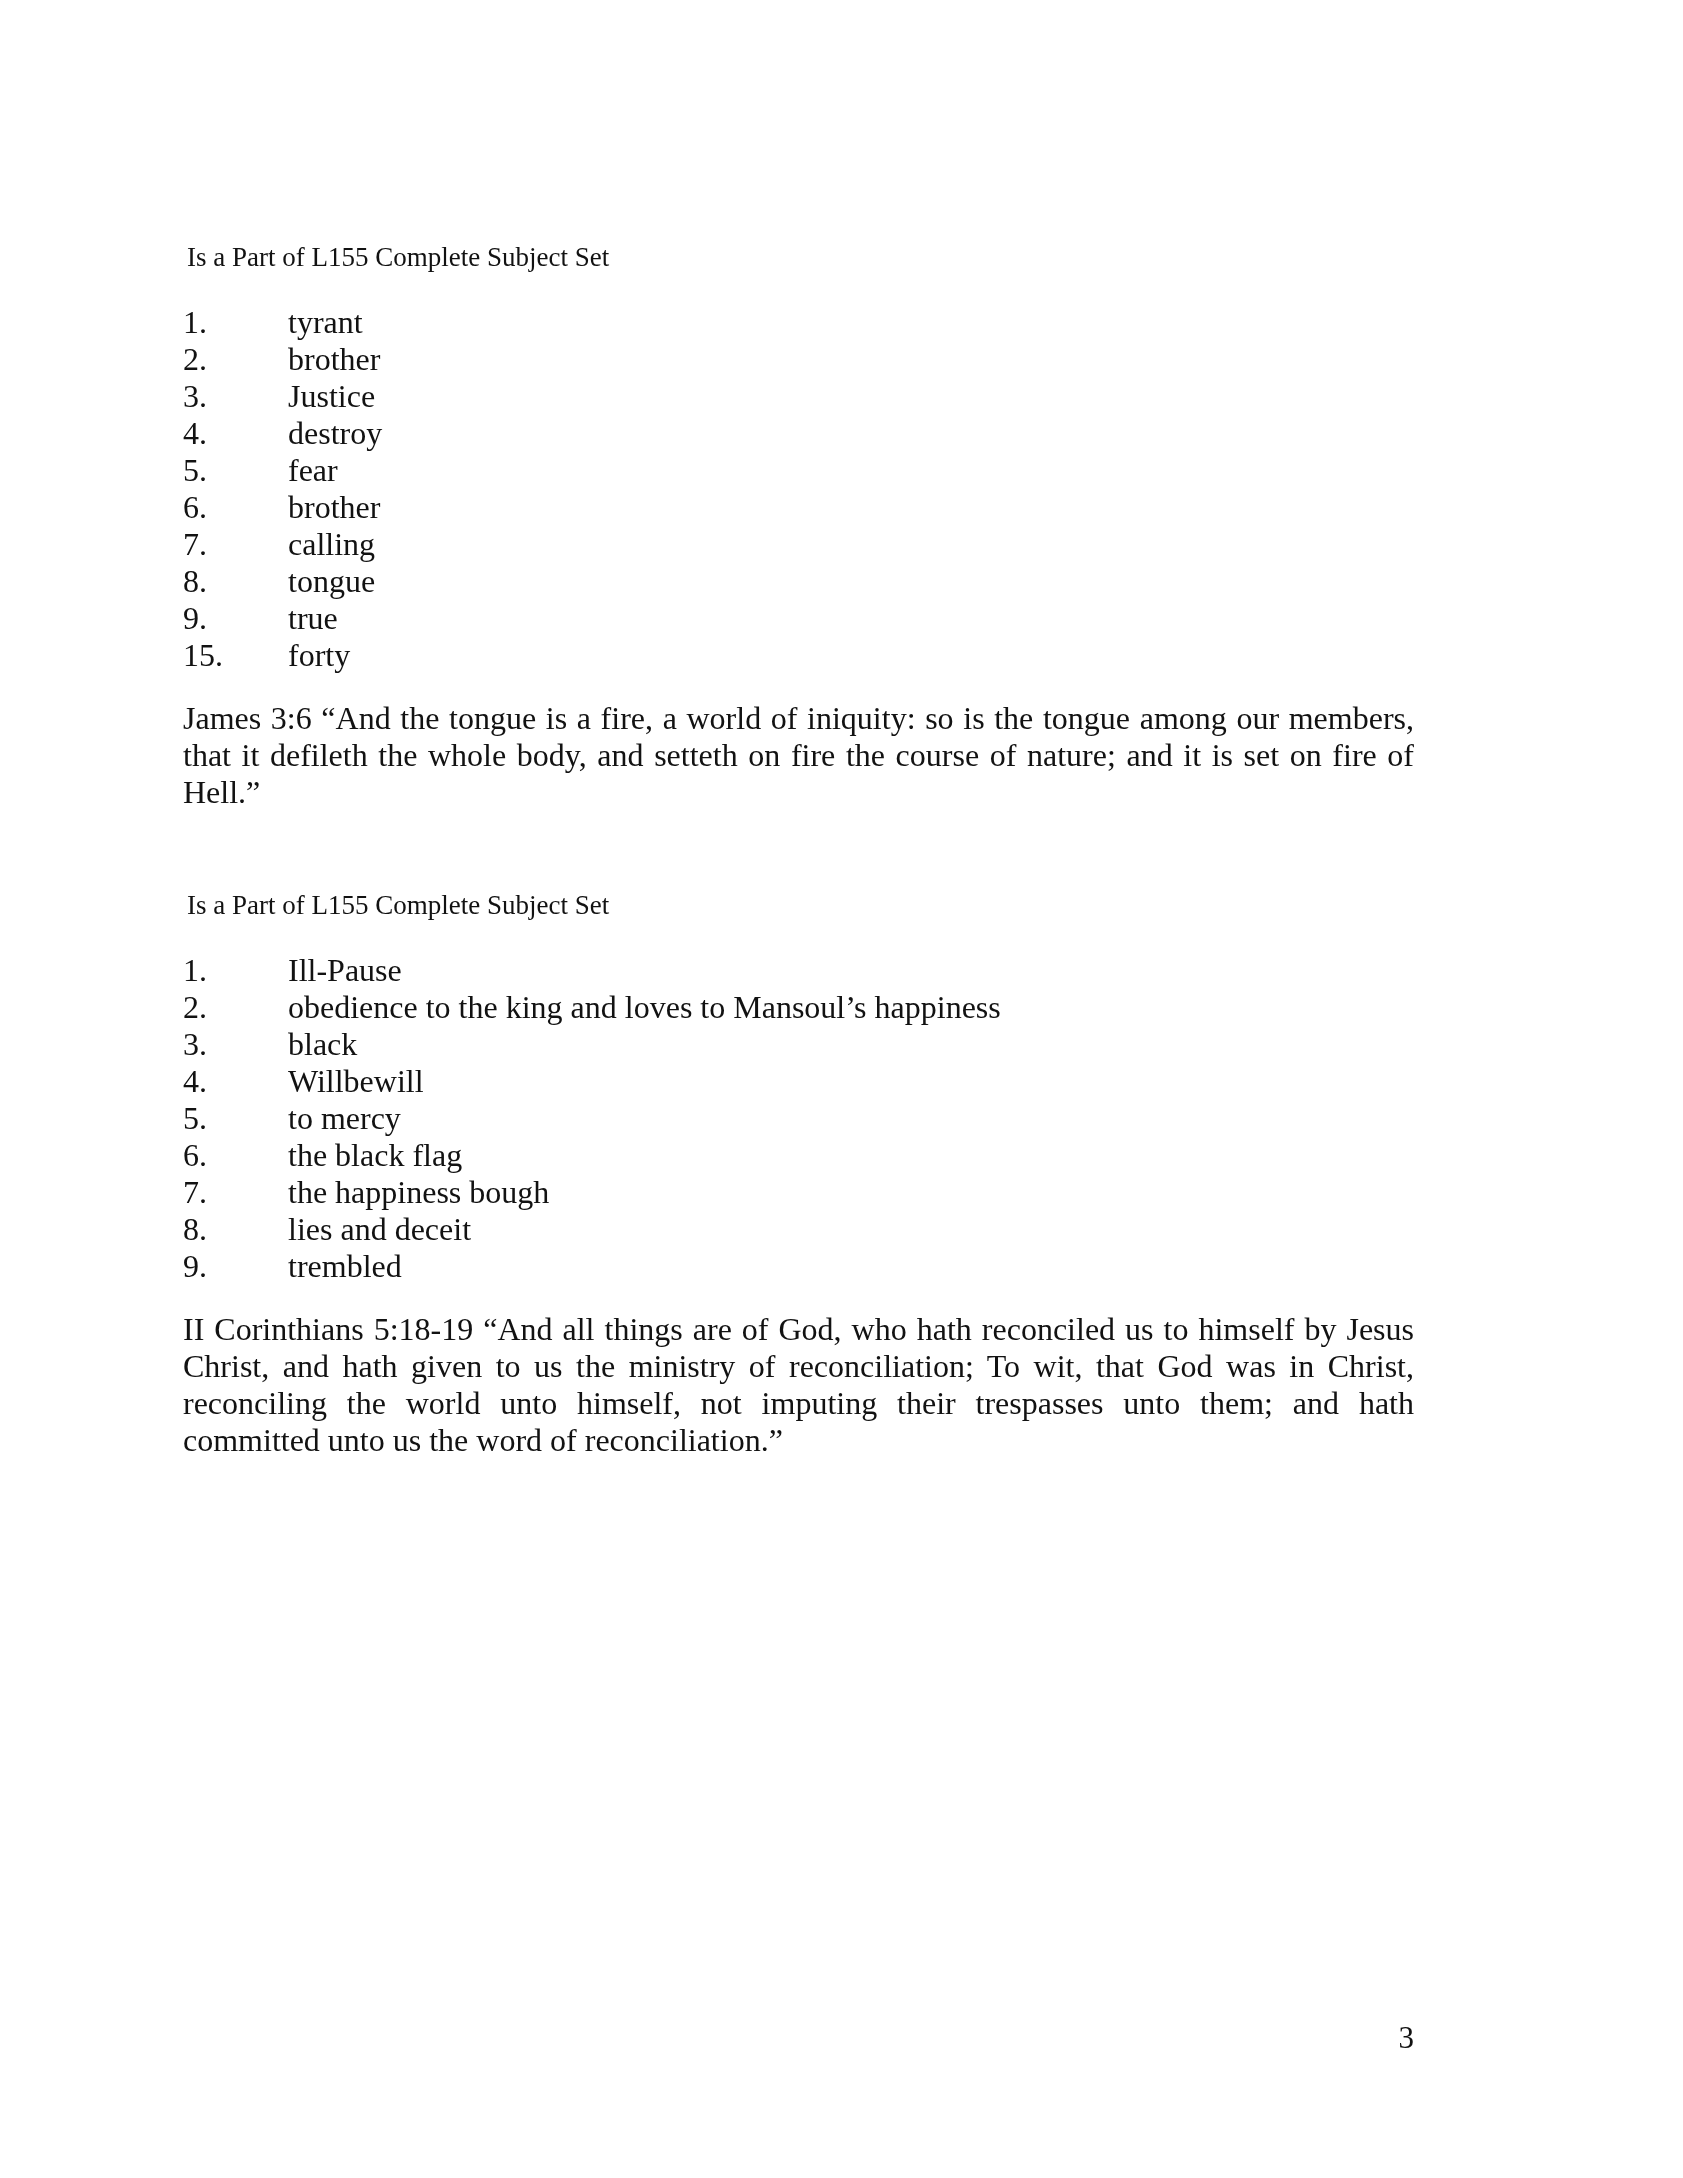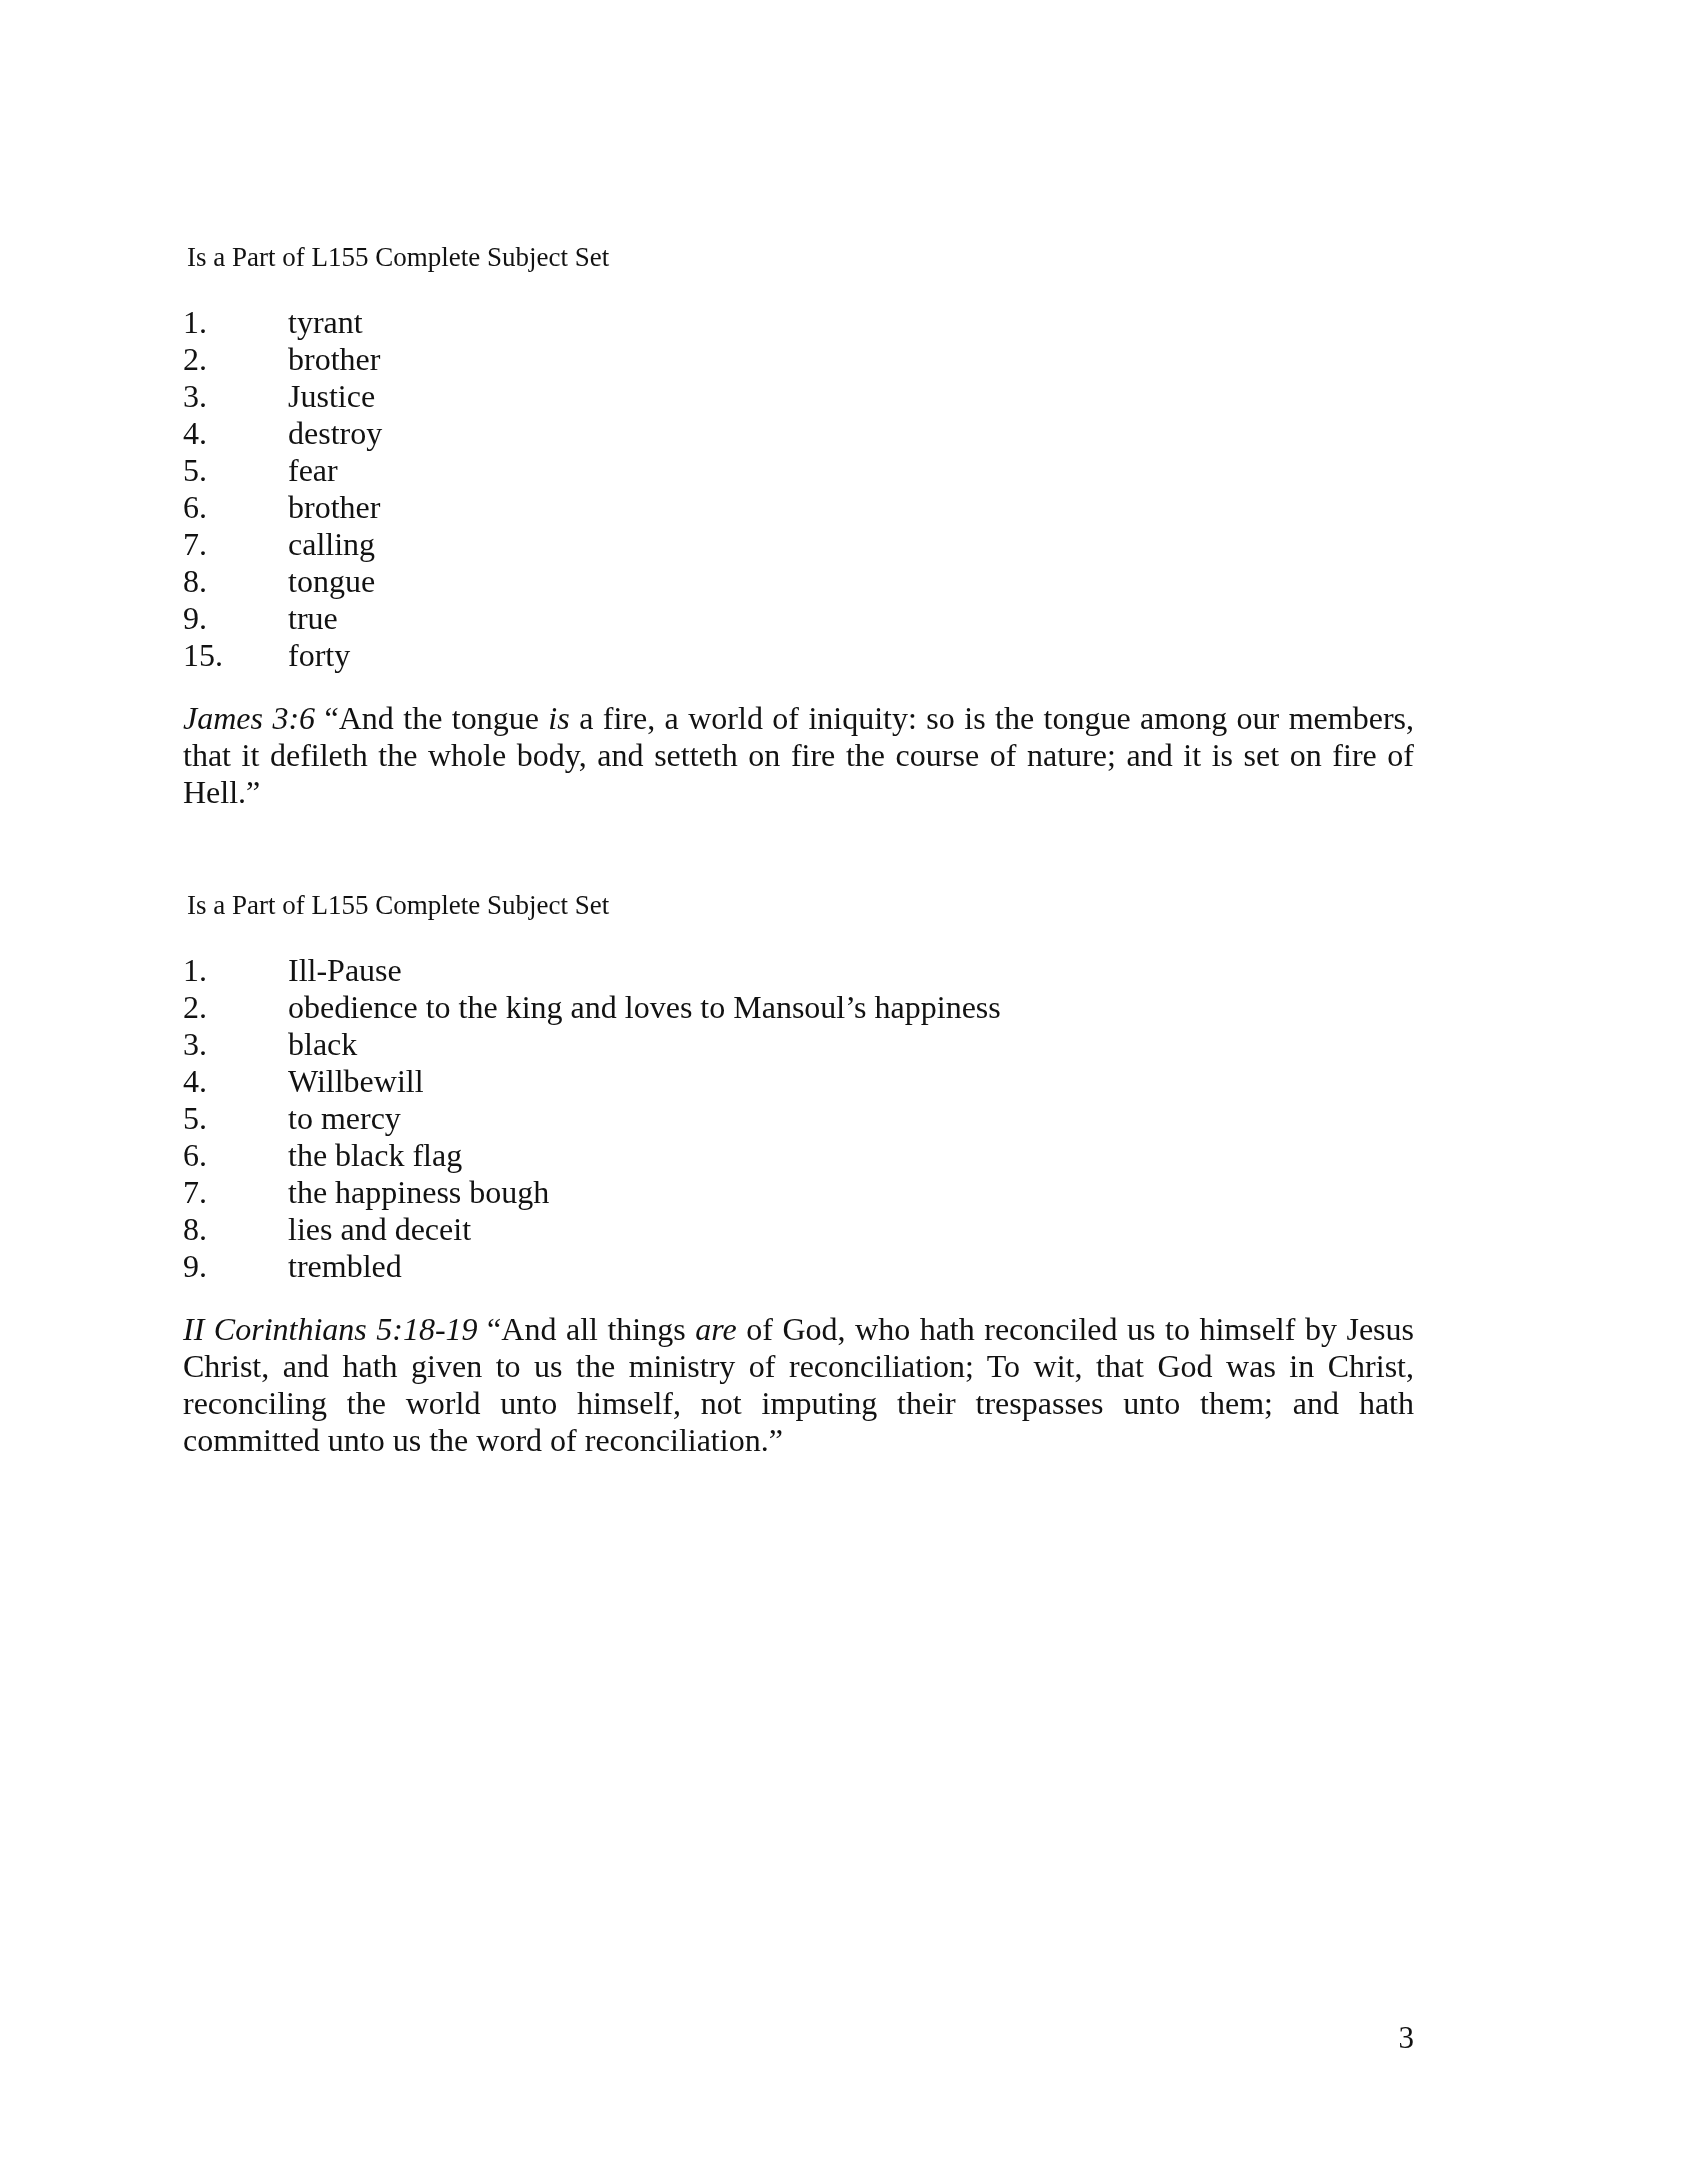--- a/index.html
+++ b/index.html
@@ -52,21 +52,20 @@
   .answer-text {
     flex: 1 1 auto;
   }
   .scripture-quote {
     font-size: 32px;
     line-height: 37px;
     text-align: justify;
     margin: 26px 0 0 0;
   }
   .scripture-quote .italic {
-    font-style: italic;
   }
   .quiz-section + .quiz-section {
     margin-top: 79px;
   }
   .page-footer {
     position: absolute;
     left: 183px;
     top: 2020px;
     width: 1231px;
     text-align: right;

